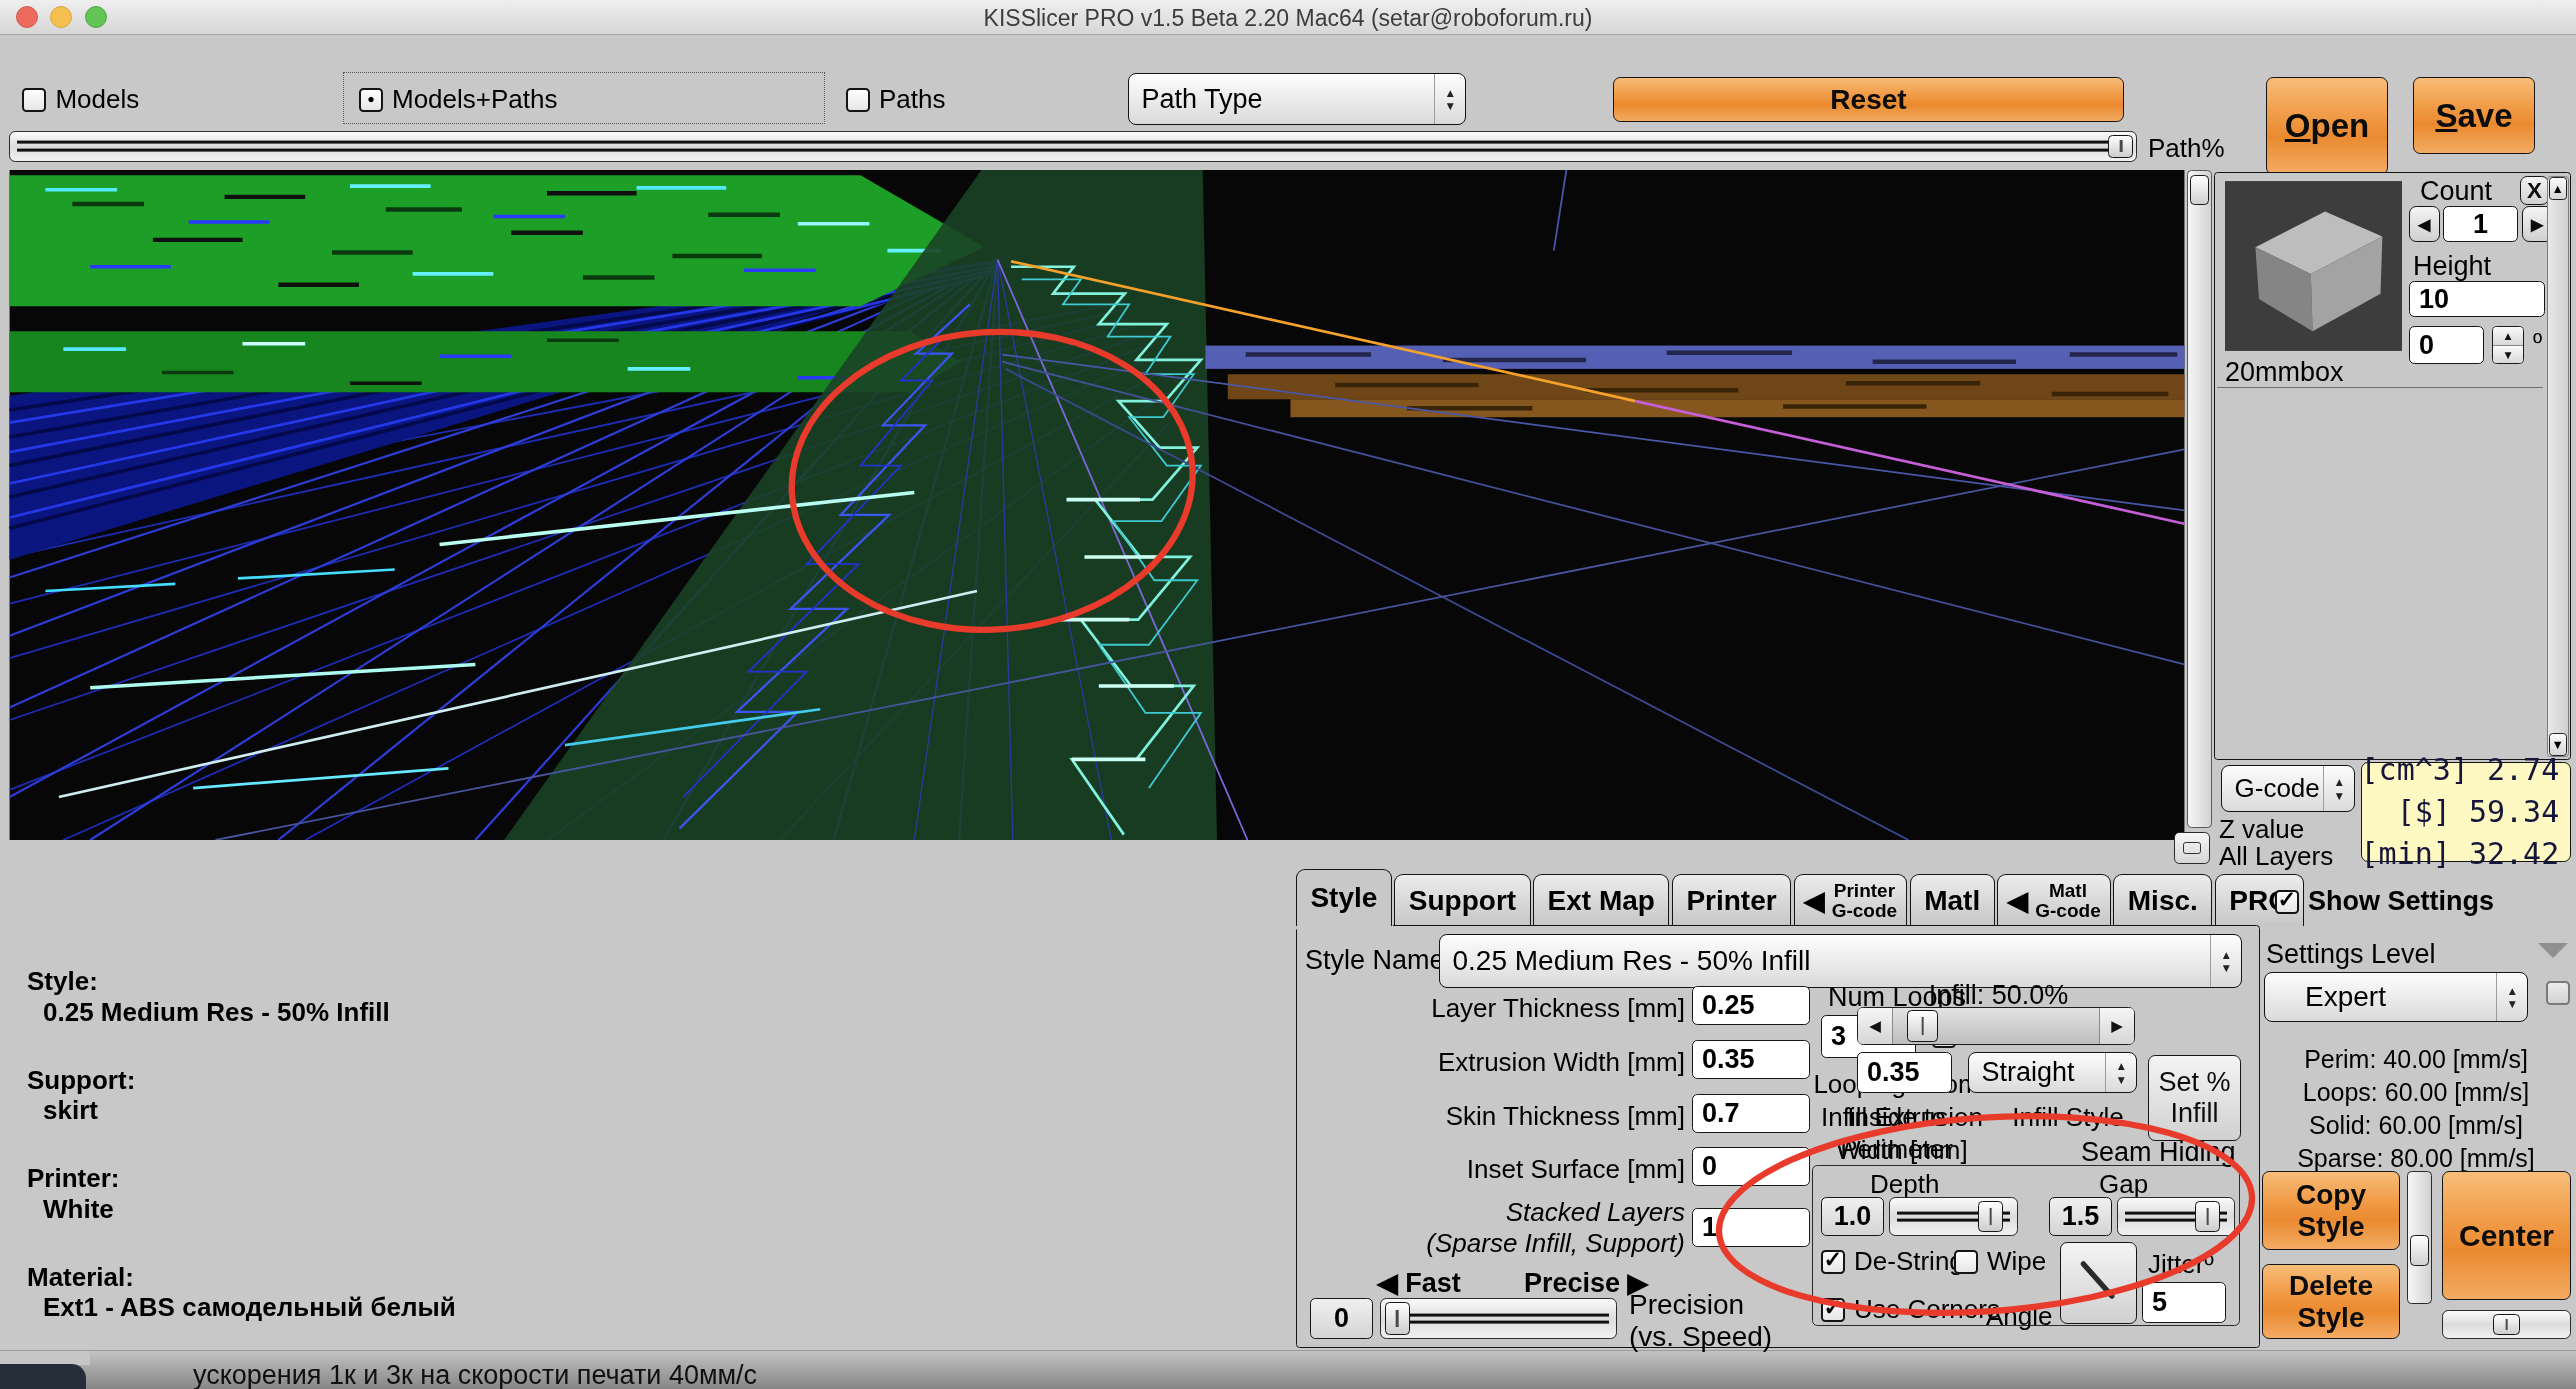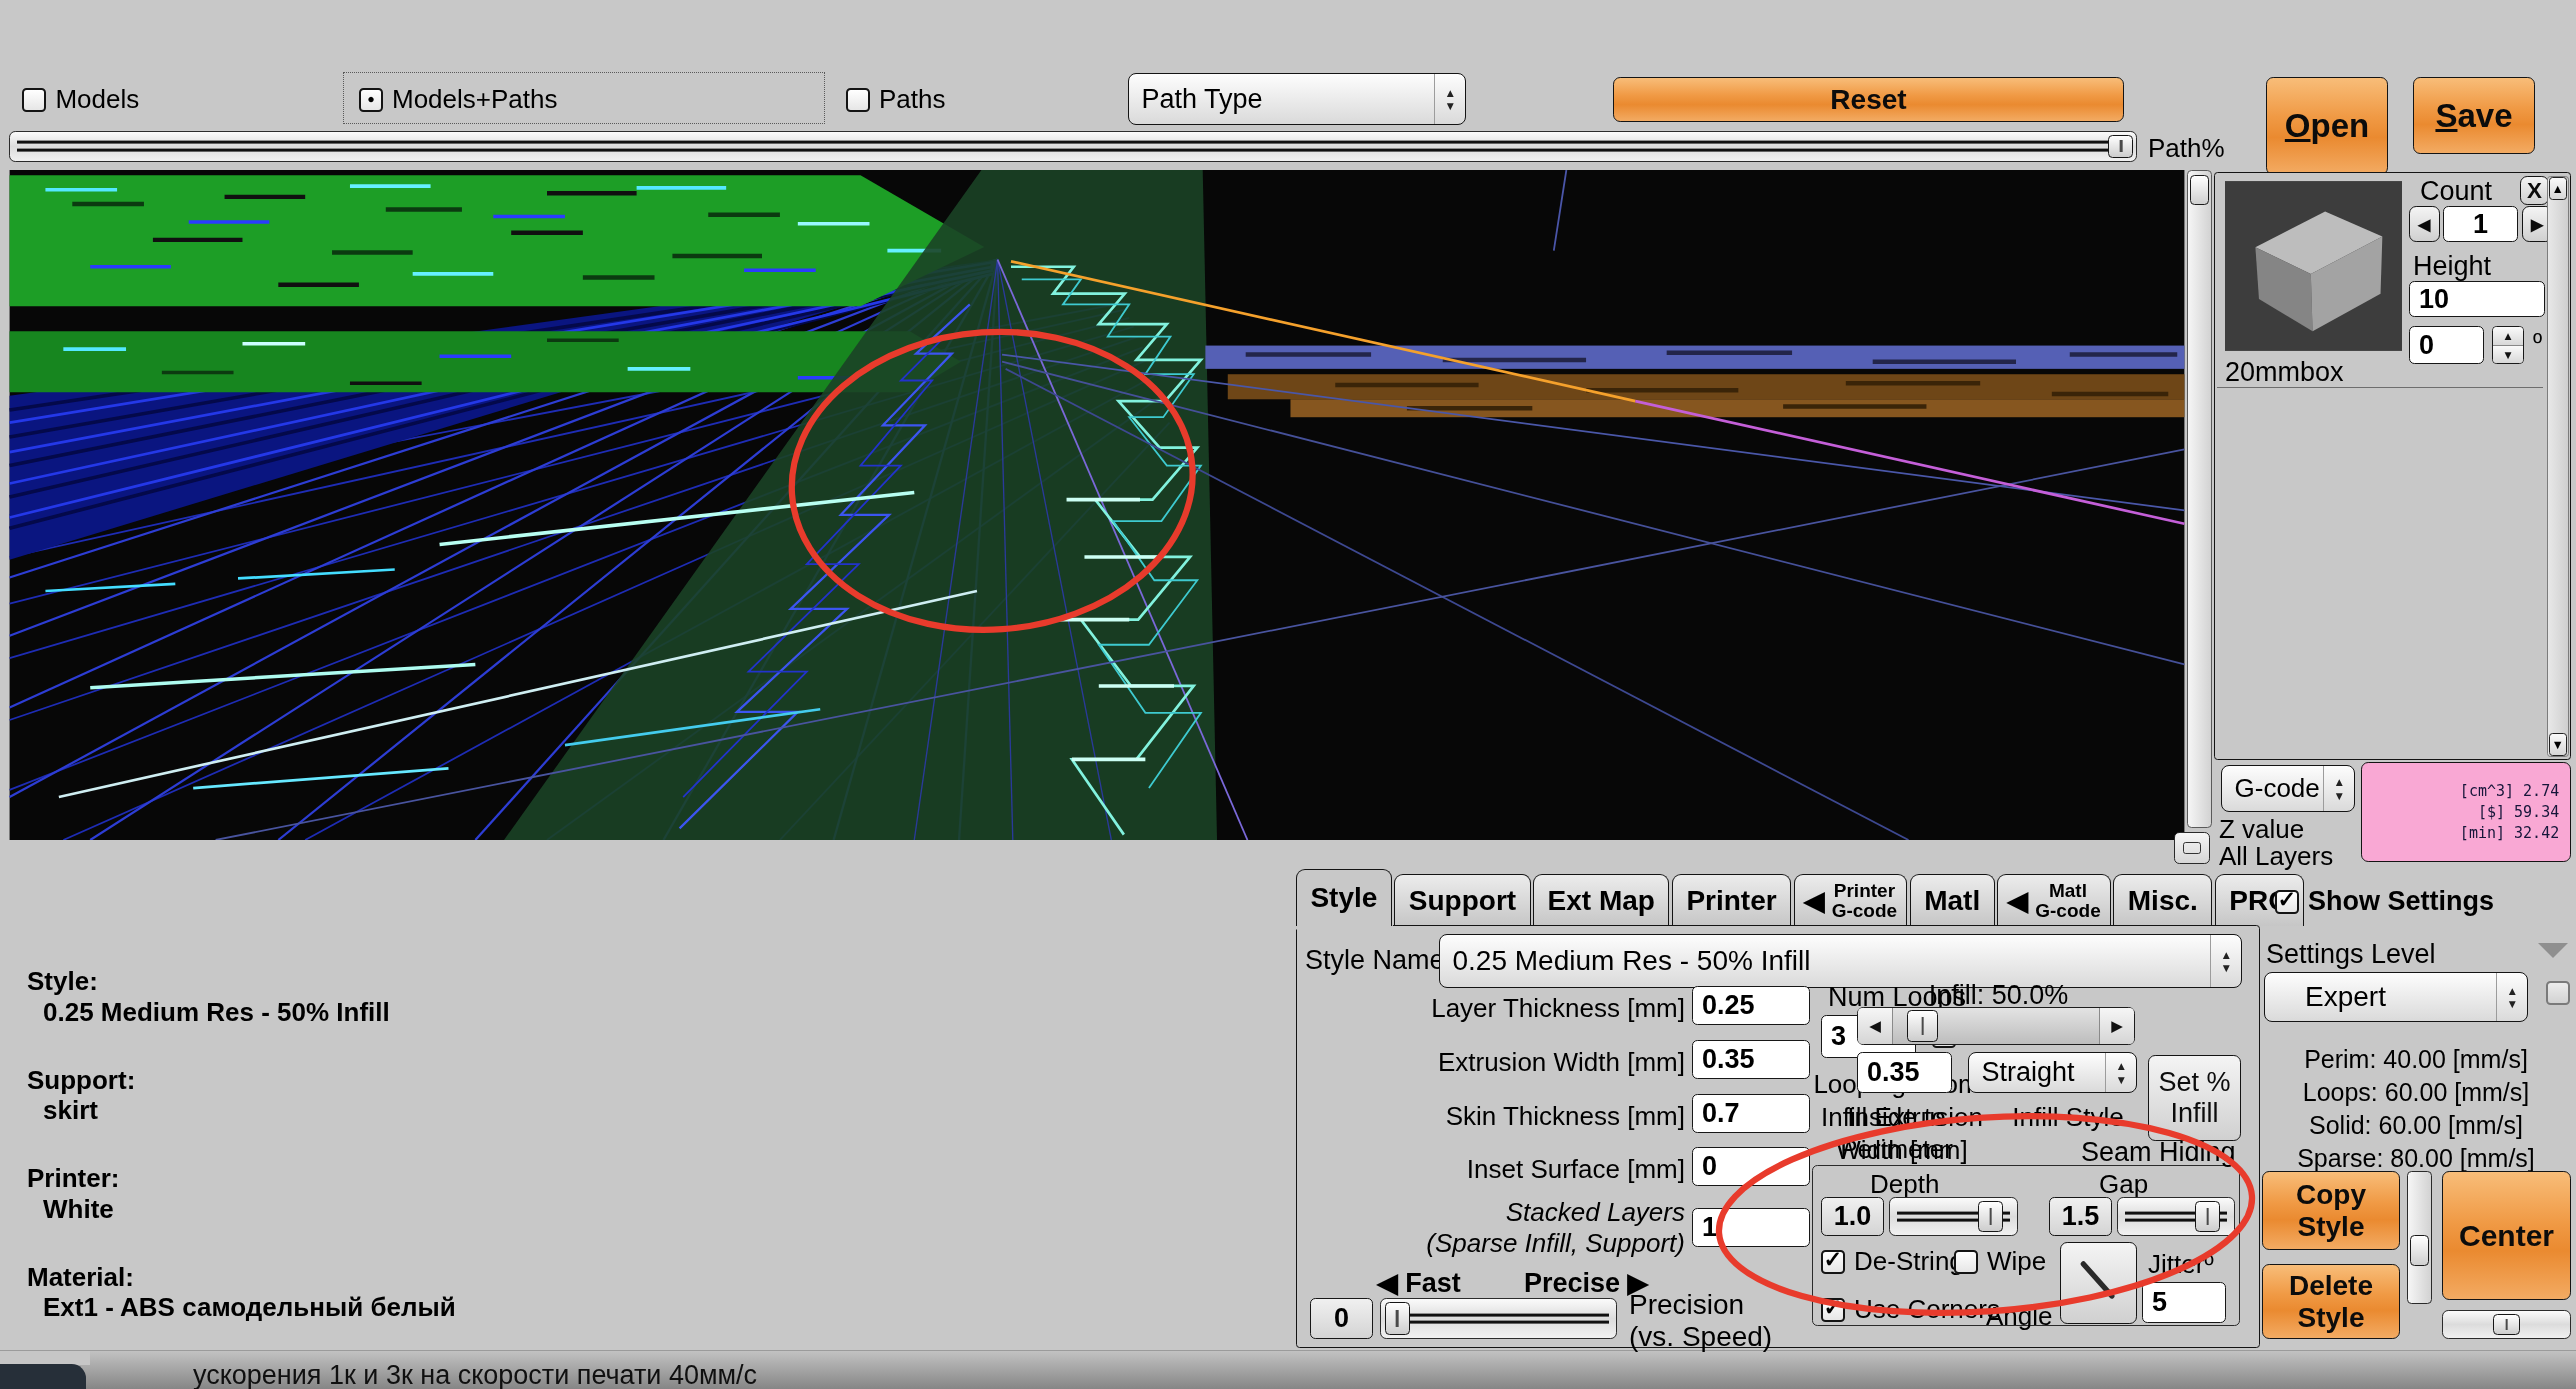--- a/index.html
+++ b/index.html
@@ -73,41 +73,47 @@
        padding:0 13.4px;height:52px;margin-right:2.7px;box-sizing:border-box;}
   .tab.active{background:#c8c8c8;height:57px;z-index:4;box-shadow:0 2.7px 0 0.9px #c8c8c8;}
   .tab .t2{display:flex;flex-direction:column;line-height:1.05;font-size:19px;text-align:center;}
   .tab .tab-arrow{font-size:27px;}
   
   .panel{position:absolute;border:1.8px solid #141414;border-radius:3.6px;background:#c8c8c8;box-sizing:border-box;}
   .groupbox{position:absolute;border:1.8px solid #2b2b2b;border-radius:5.4px;box-sizing:border-box;}
   .rlabel{position:absolute;text-align:right;white-space:nowrap;}
   .clabel{position:absolute;text-align:center;line-height:1.25;}
   
-  .statsbox{position:absolute;background:#f9a8d4;border:1.8px solid #141414;border-radius:7.2px;
-       font-family:"DejaVu Sans Mono",monospace;font-size:15px;line-height:1.4;color:#16163a;
+  .statsbox{position:absolute;background:#fef9c3;border:1.8px solid #141414;border-radius:7.2px;
+       font-family:"DejaVu Sans Mono",monospace;font-size:30px;line-height:1.4;color:#16163a;
        display:flex;flex-direction:column;align-items:flex-end;justify-content:center;padding:0 10.8px;white-space:pre;box-sizing:border-box;}
   
   .scrollbar{position:absolute;background:linear-gradient(90deg,#e8e8e8,#cfcfcf);border:1.8px solid #7c7c7c;border-radius:3.6px;box-sizing:border-box;}
   .sc-arrow{position:absolute;left:0.9px;right:0.9px;height:23px;display:flex;align-items:center;justify-content:center;
        font-size:12.5px;background:linear-gradient(#fafafa,#d6d6d6);border:1.8px solid #222;border-radius:3.6px;box-sizing:border-box;}
   .mini-btn{position:absolute;display:flex;align-items:center;justify-content:center;background:linear-gradient(#f6f6f6,#d6d6d6);
        border:1.8px solid #2a2a2a;border-radius:5.4px;box-sizing:border-box;}
   .mini-glyph{width:16px;height:10.8px;border:1.8px solid #333;border-radius:2.7px;}
   .disclosure{position:absolute;width:0;height:0;border-left:15.2px solid transparent;border-right:15.2px solid transparent;border-top:15.2px solid #8f8f8f;}
   
   .statusbar{position:absolute;left:0;top:1350px;width:2576px;height:39px;
        background:linear-gradient(#c2c2c2,#868686);border-top:1.8px solid #9b9b9b;box-sizing:border-box;}
   .overlay-svg{position:absolute;pointer-events:none;z-index:6;}
 </style>
 </head>
 <body>
 
 <div class="screen">
 
+  <div class="titlebar">
+    <div class="light" style="left:16px;background:#ed6a5e;border:0.9px solid #d45a50;"></div>
+    <div class="light" style="left:50px;background:#f5bf4f;border:0.9px solid #dba73e;"></div>
+    <div class="light" style="left:85px;background:#61c454;border:0.9px solid #51a844;"></div>
+    <div class="title-text">KISSlicer PRO v1.5 Beta 2.20 Mac64 (setar@roboforum.ru)</div>
+  </div>
 
   <div class="ctl" style="left:22.4px;top:84px;">
     <span class="cb"></span>
     <span>Models</span>
   </div>
   <div class="focusrect" style="left:343px;top:72px;width:480px;height:50px;"></div>
   <div class="ctl" style="left:359px;top:84px;">
     <span class="radio checked"></span>
     <span>Models+Paths</span>
   </div>

